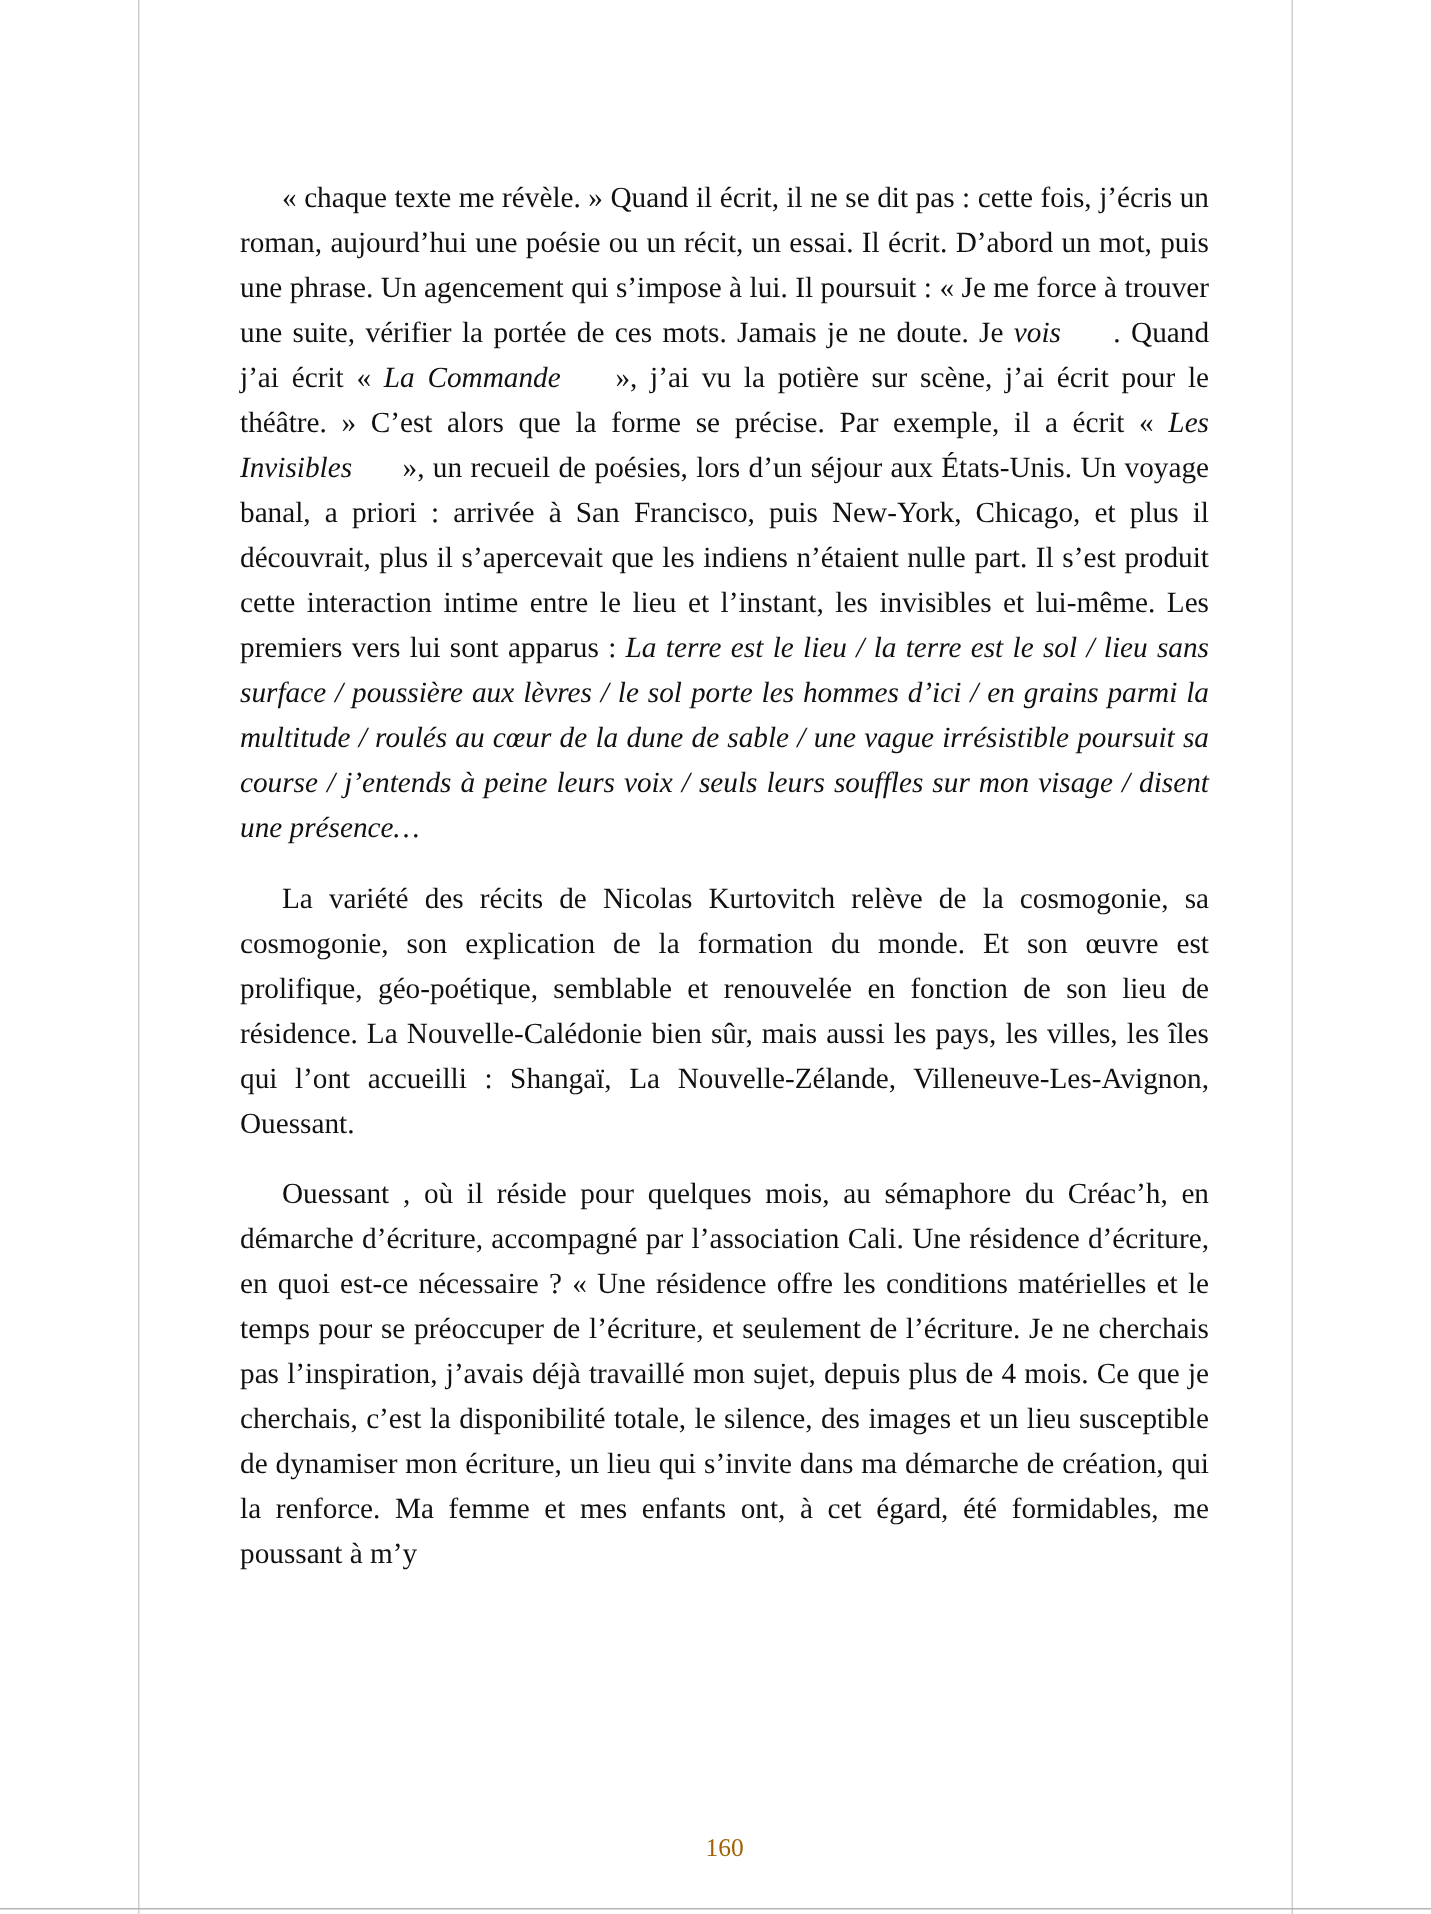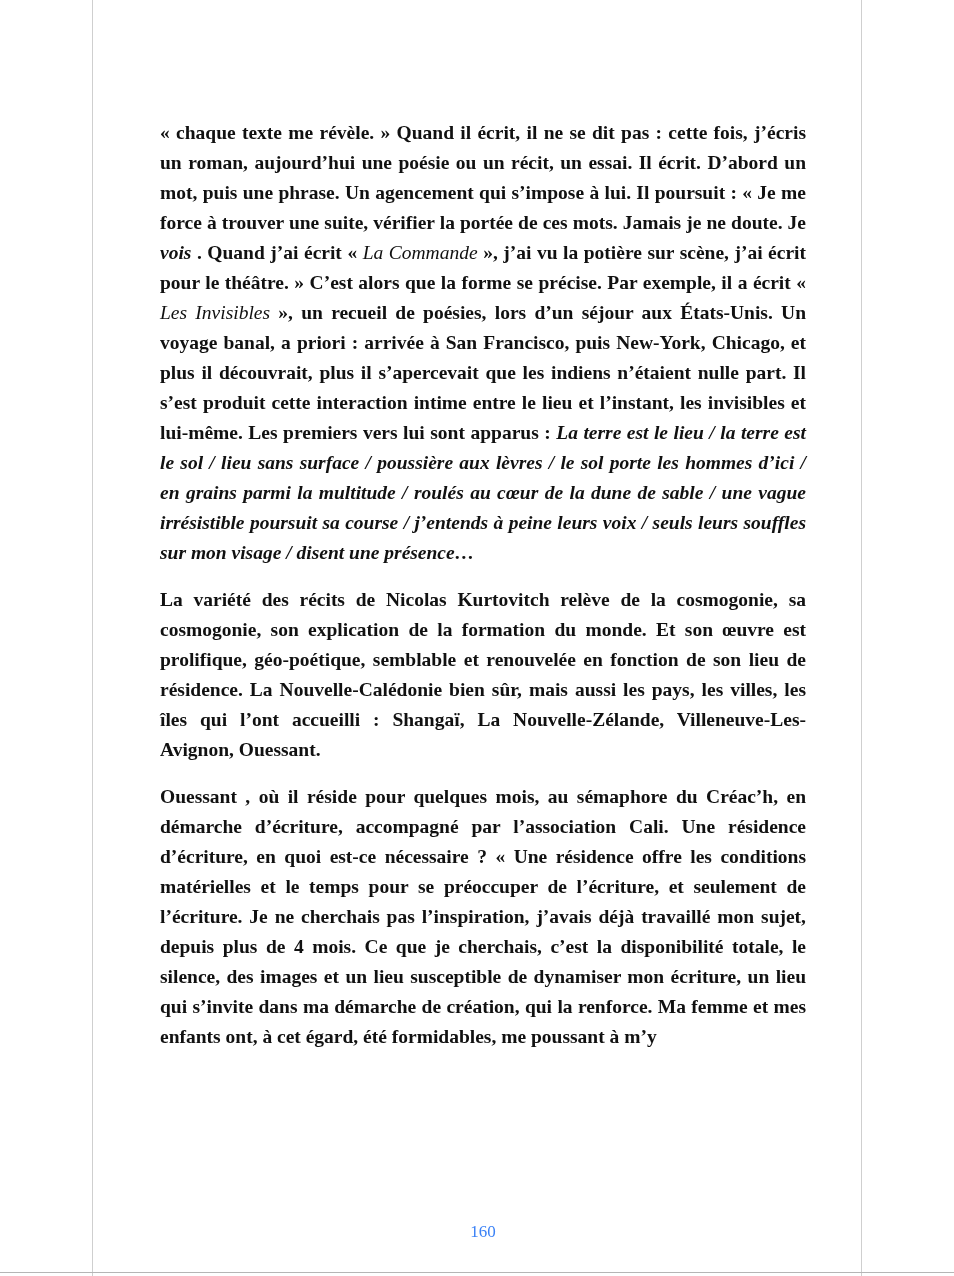--- a/index.html
+++ b/index.html
@@ -38,31 +38,31 @@
     top: 118px;
     width: 646px;
   }
   .para {
     margin: 0 0 17px 0;
     font-size: 19.5px;
     line-height: 30px;
     text-align: justify;
     text-justify: inter-word;
   }
-  .run-normal { font-style: normal; font-weight: bold; }
-  .run-italic { font-style: italic; font-weight: bold; }
+  .run-normal { font-style: normal; font-weight: normal; margin-left: 28px; }
+  .run-italic { font-style: italic; font-weight: normal; }
   .run-bolditalic { font-style: italic; font-weight: normal; }
   .page-footer {
     position: absolute;
     left: 160px;
     width: 646px;
     top: 1222px;
     text-align: center;
     font-size: 17px;
-    color: #3b82f6;
+    color: #a16207;
   }
 </style>
 </head>
 <body>
 
 <div class="page-edge-vertical page-edge-left"></div>
 <div class="page-edge-vertical page-edge-right"></div>
 <div class="page-edge-bottom"></div>
 
 <main class="page-content">

